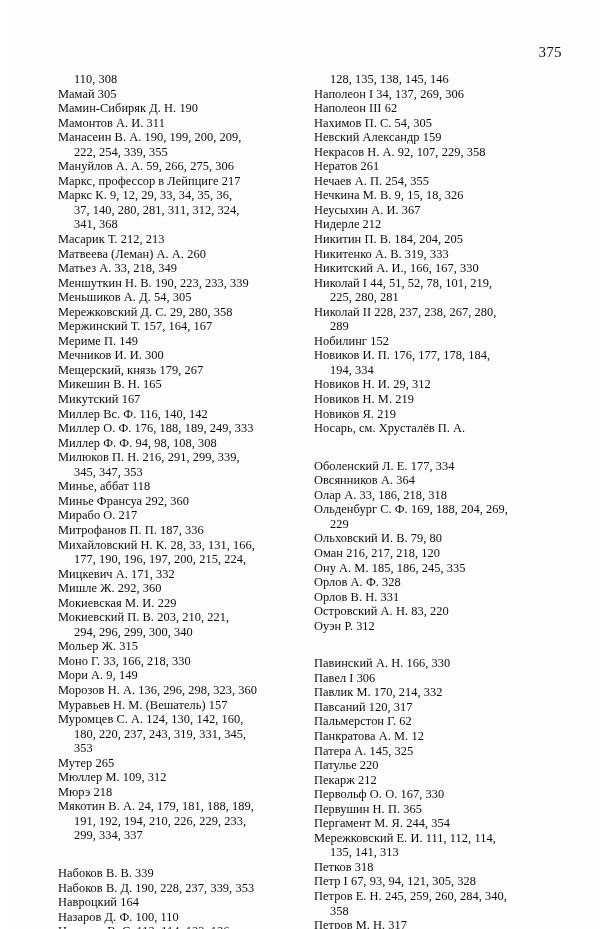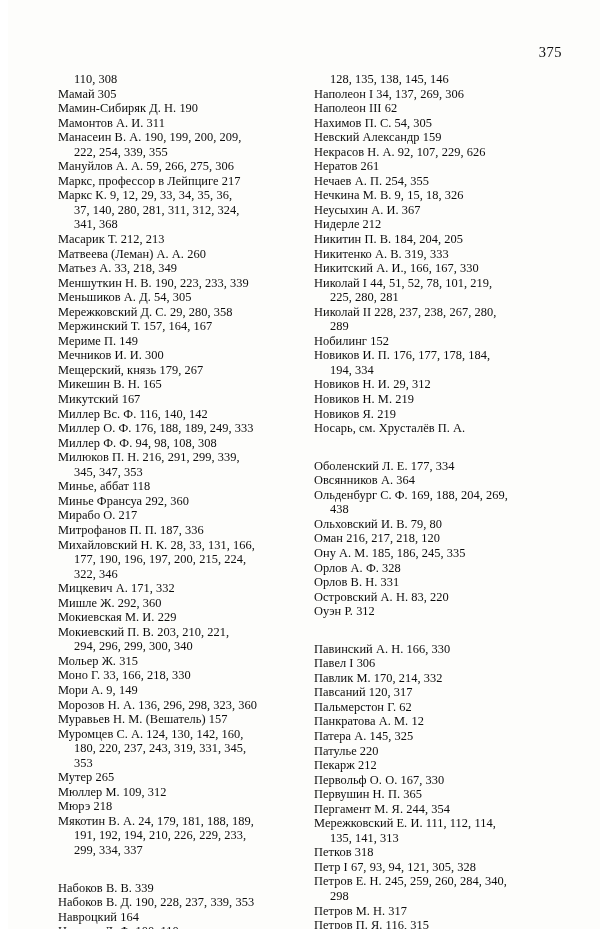--- a/index.html
+++ b/index.html
@@ -101,21 +101,20 @@
         <div class="entry">Миллер О. Ф. 176, 188, 189, 249, 333</div>
         <div class="entry">Миллер Ф. Ф. 94, 98, 108, 308</div>
         <div class="entry">Милюков П. Н. 216, 291, 299, 339,</div>
         <div class="entry cont">345, 347, 353</div>
         <div class="entry">Минье, аббат 118</div>
         <div class="entry">Минье Франсуа 292, 360</div>
         <div class="entry">Мирабо О. 217</div>
         <div class="entry">Митрофанов П. П. 187, 336</div>
         <div class="entry">Михайловский Н. К. 28, 33, 131, 166,</div>
         <div class="entry cont">177, 190, 196, 197, 200, 215, 224,</div>
-        <div class="entry cont">322, 346</div>
         <div class="entry">Мицкевич А. 171, 332</div>
         <div class="entry">Мишле Ж. 292, 360</div>
         <div class="entry">Мокиевская М. И. 229</div>
         <div class="entry">Мокиевский П. В. 203, 210, 221,</div>
         <div class="entry cont">294, 296, 299, 300, 340</div>
         <div class="entry">Мольер Ж. 315</div>
         <div class="entry">Моно Г. 33, 166, 218, 330</div>
         <div class="entry">Мори А. 9, 149</div>
         <div class="entry">Морозов Н. А. 136, 296, 298, 323, 360</div>
         <div class="entry">Муравьев Н. М. (Вешатель) 157</div>
@@ -133,21 +132,21 @@
         <div class="entry">Навроцкий 164</div>
         <div class="entry">Назаров Д. Ф. 100, 110</div>
         <div class="entry">Назимов В. С. 112, 114, 123, 126,</div>
       </div>
     <div class="column right" id="col-right">
         <div class="entry cont">128, 135, 138, 145, 146</div>
         <div class="entry">Наполеон I 34, 137, 269, 306</div>
         <div class="entry">Наполеон III 62</div>
         <div class="entry">Нахимов П. С. 54, 305</div>
         <div class="entry">Невский Александр 159</div>
-        <div class="entry">Некрасов Н. А. 92, 107, 229, 626</div>
+        <div class="entry">Некрасов Н. А. 92, 107, 229, 358</div>
         <div class="entry">Нератов 261</div>
         <div class="entry">Нечаев А. П. 254, 355</div>
         <div class="entry">Нечкина М. В. 9, 15, 18, 326</div>
         <div class="entry">Неусыхин А. И. 367</div>
         <div class="entry">Нидерле 212</div>
         <div class="entry">Никитин П. В. 184, 204, 205</div>
         <div class="entry">Никитенко А. В. 319, 333</div>
         <div class="entry">Никитский А. И., 166, 167, 330</div>
         <div class="entry">Николай I 44, 51, 52, 78, 101, 219,</div>
         <div class="entry cont">225, 280, 281</div>
@@ -155,22 +154,23 @@
         <div class="entry cont">289</div>
         <div class="entry">Нобилинг 152</div>
         <div class="entry">Новиков И. П. 176, 177, 178, 184,</div>
         <div class="entry cont">194, 334</div>
         <div class="entry">Новиков Н. И. 29, 312</div>
         <div class="entry">Новиков Н. М. 219</div>
         <div class="entry">Новиков Я. 219</div>
         <div class="entry">Носарь, см. Хрусталёв П. А.</div>
         <div class="entry gap">Оболенский Л. Е. 177, 334</div>
         <div class="entry">Овсянников А. 364</div>
+        <div class="entry">Олар А. 33, 186, 218, 318</div>
         <div class="entry">Ольденбург С. Ф. 169, 188, 204, 269,</div>
-        <div class="entry cont">438</div>
+        <div class="entry cont">229</div>
         <div class="entry">Ольховский И. В. 79, 80</div>
         <div class="entry">Оман 216, 217, 218, 120</div>
         <div class="entry">Ону А. М. 185, 186, 245, 335</div>
         <div class="entry">Орлов А. Ф. 328</div>
         <div class="entry">Орлов В. Н. 331</div>
         <div class="entry">Островский А. Н. 83, 220</div>
         <div class="entry">Оуэн Р. 312</div>
         <div class="entry gap">Павинский А. Н. 166, 330</div>
         <div class="entry">Павел I 306</div>
         <div class="entry">Павлик М. 170, 214, 332</div>
@@ -181,19 +181,19 @@
         <div class="entry">Патулье 220</div>
         <div class="entry">Пекарж 212</div>
         <div class="entry">Первольф О. О. 167, 330</div>
         <div class="entry">Первушин Н. П. 365</div>
         <div class="entry">Пергамент М. Я. 244, 354</div>
         <div class="entry">Мережковский Е. И. 111, 112, 114,</div>
         <div class="entry cont">135, 141, 313</div>
         <div class="entry">Петков 318</div>
         <div class="entry">Петр I 67, 93, 94, 121, 305, 328</div>
         <div class="entry">Петров Е. Н. 245, 259, 260, 284, 340,</div>
-        <div class="entry cont">298</div>
+        <div class="entry cont">358</div>
         <div class="entry">Петров М. Н. 317</div>
         <div class="entry">Петров П. Я. 116, 315</div>
         <div class="entry">Петрункевич И. И. 237, 238, 353</div>
       </div>
   </div>
 </div>
 
 </body></html>

